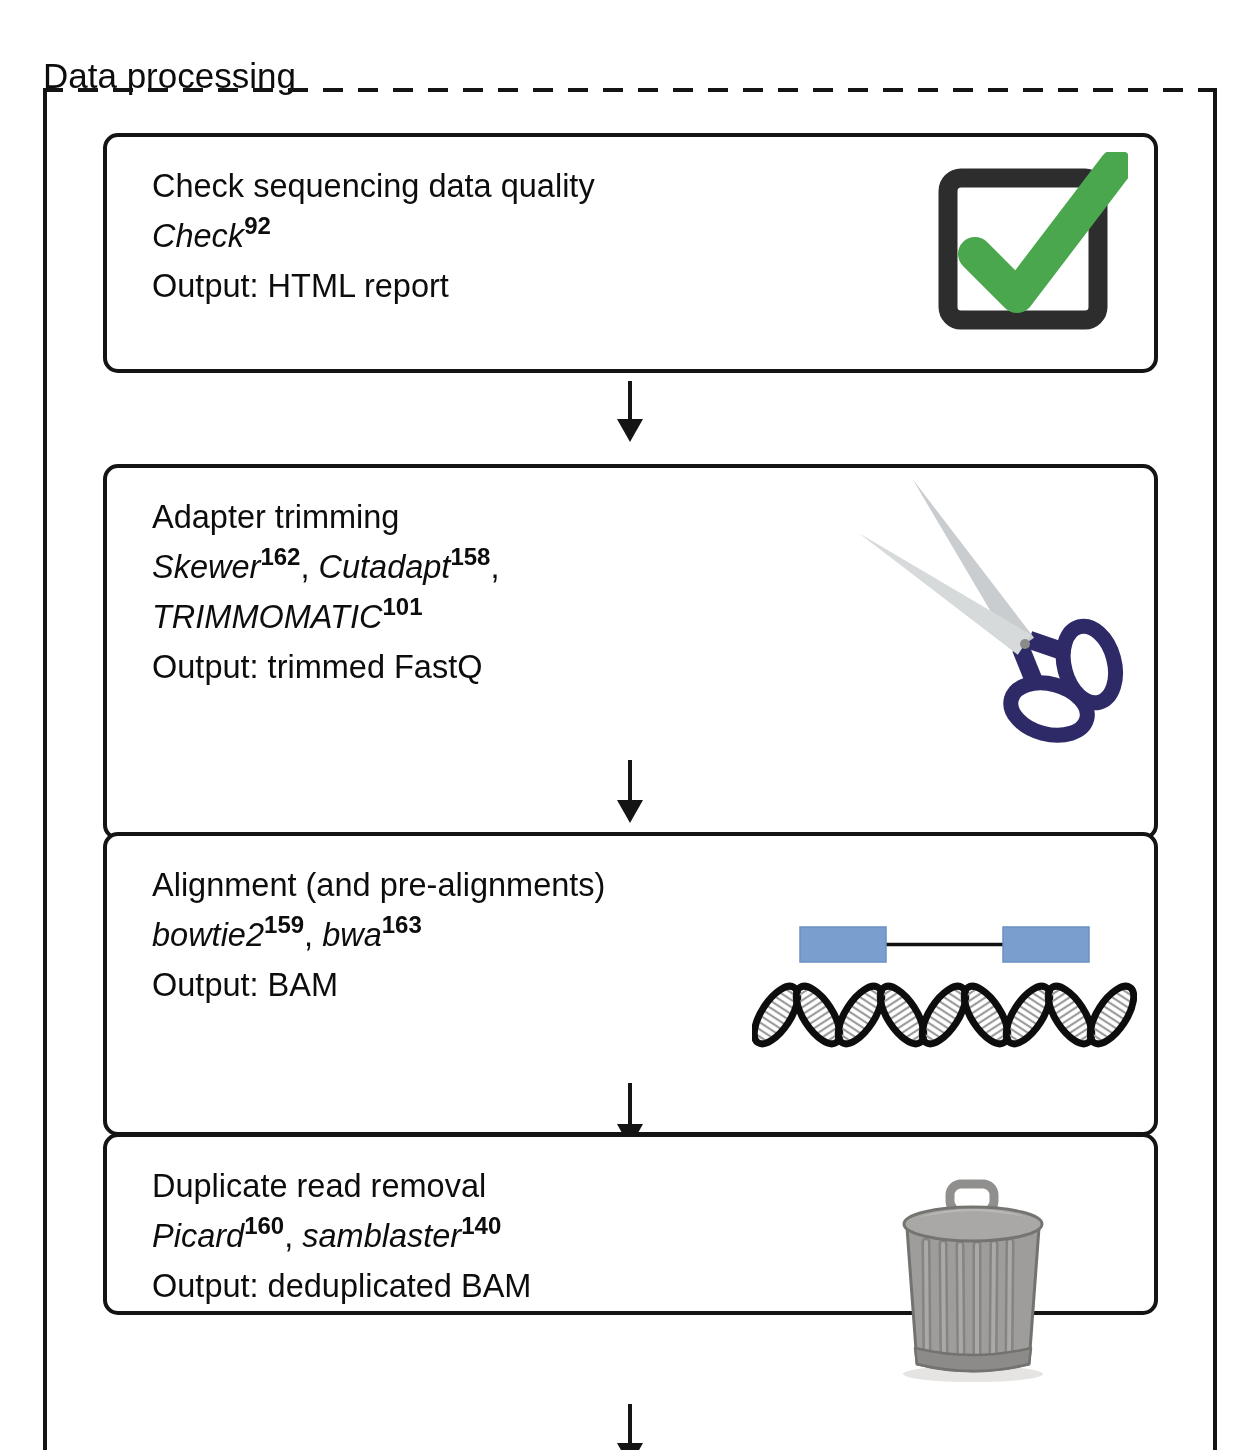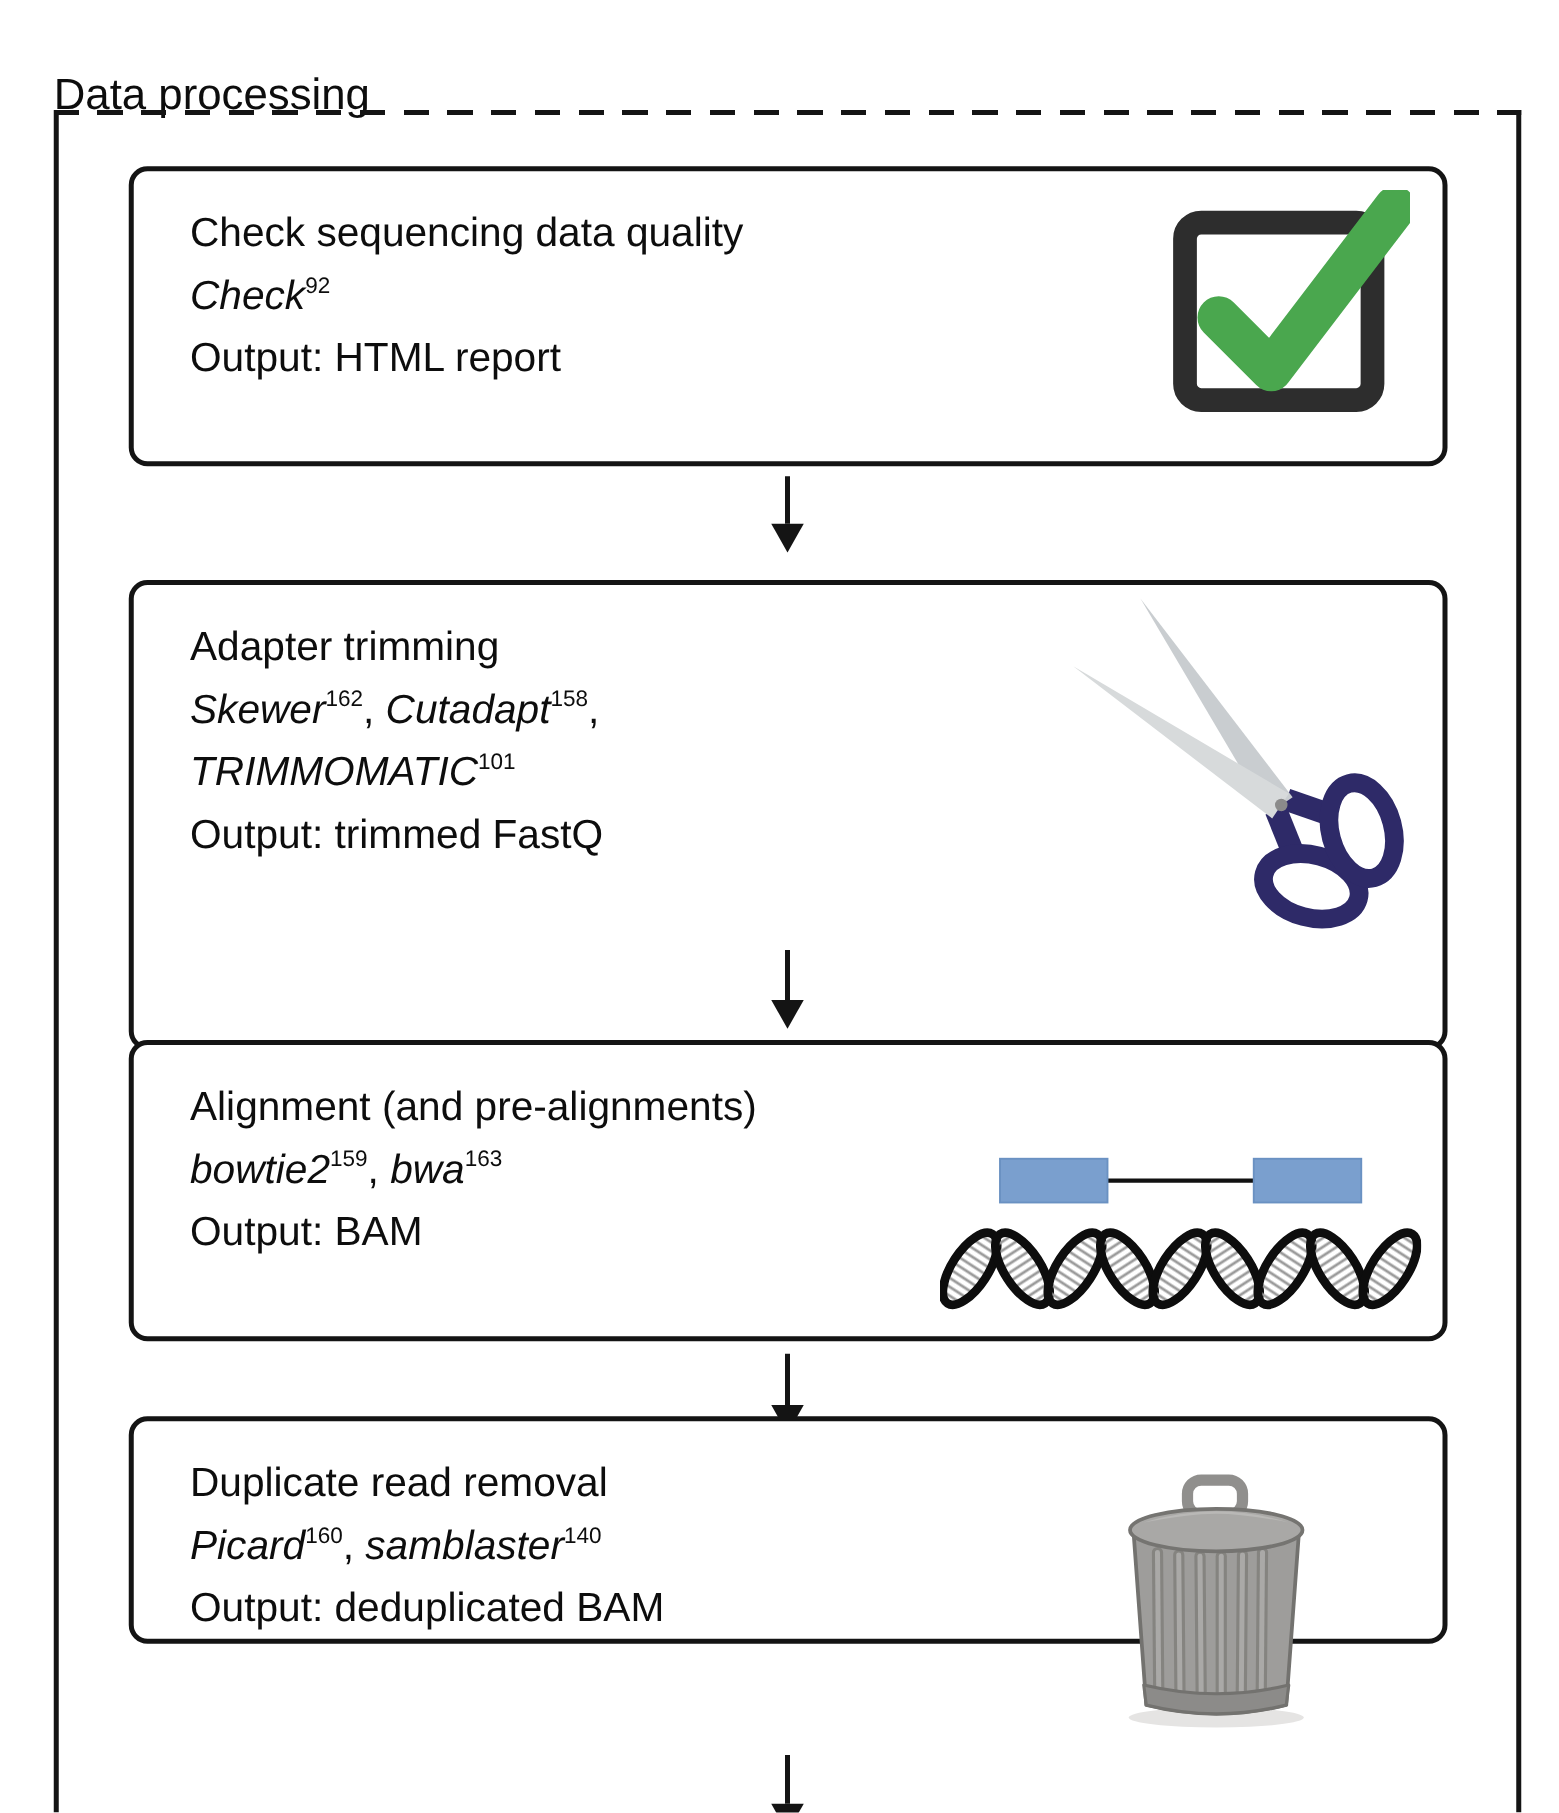--- a/index.html
+++ b/index.html
@@ -31,21 +31,21 @@
     box-sizing:border-box;border-left:4px solid var(--outline);
     border-right:4px solid var(--outline);
   }
   .box{
     position:absolute;left:103px;width:1055px;background:#fff;
     box-sizing:border-box;border:4px solid var(--outline);border-radius:15px;
   }
   .bt{padding:24px 0 0 45px;font-size:32.5px;line-height:50px;}
   .ln{height:50px;white-space:nowrap;}
   .it{font-style:italic;}
-  .sup{font-size:18px;position:relative;top:-13px;}
+  .sup{font-size:24px;position:relative;top:-13px;font-weight:bold;}
   .arrow{position:absolute;left:616px;width:28px;}
   .arrow .shaft{width:4px;margin:0 auto;background:var(--outline);}
   .arrow .head{
     width:0;height:0;margin:0 auto;
     border-left:13px solid transparent;border-right:13px solid transparent;
     border-top:23px solid var(--outline);
   }
   .icon{position:absolute;}
 </style>
 </head>
@@ -100,21 +100,21 @@
       </g>
     <circle r="5" fill="#8b8b8b"></circle>
   </g>
 </svg>
 
 <div class="arrow" style="top:760px">
   <div class="shaft" style="height:40px"></div>
     <div class="head"></div>
 </div>
 
-<div class="box" style="top:832px;height:241px">
+<div class="box" style="top:832px;height:304px">
   <div class="bt">
     <div class="ln"><span>Alignment (and pre-alignments)</span></div>
     <div class="ln"><span class="it">bowtie2</span><span class="sup">159</span><span>, </span><span class="it">bwa</span><span class="sup">163</span></div>
     <div class="ln"><span>Output: BAM</span></div>
   </div>
 </div>
 
 <svg class="icon" style="left:752px;top:913px" width="385" height="135" viewBox="0 0 385 135">
   <defs>
     <pattern id="hatch" width="6" height="8" patternUnits="userSpaceOnUse">

